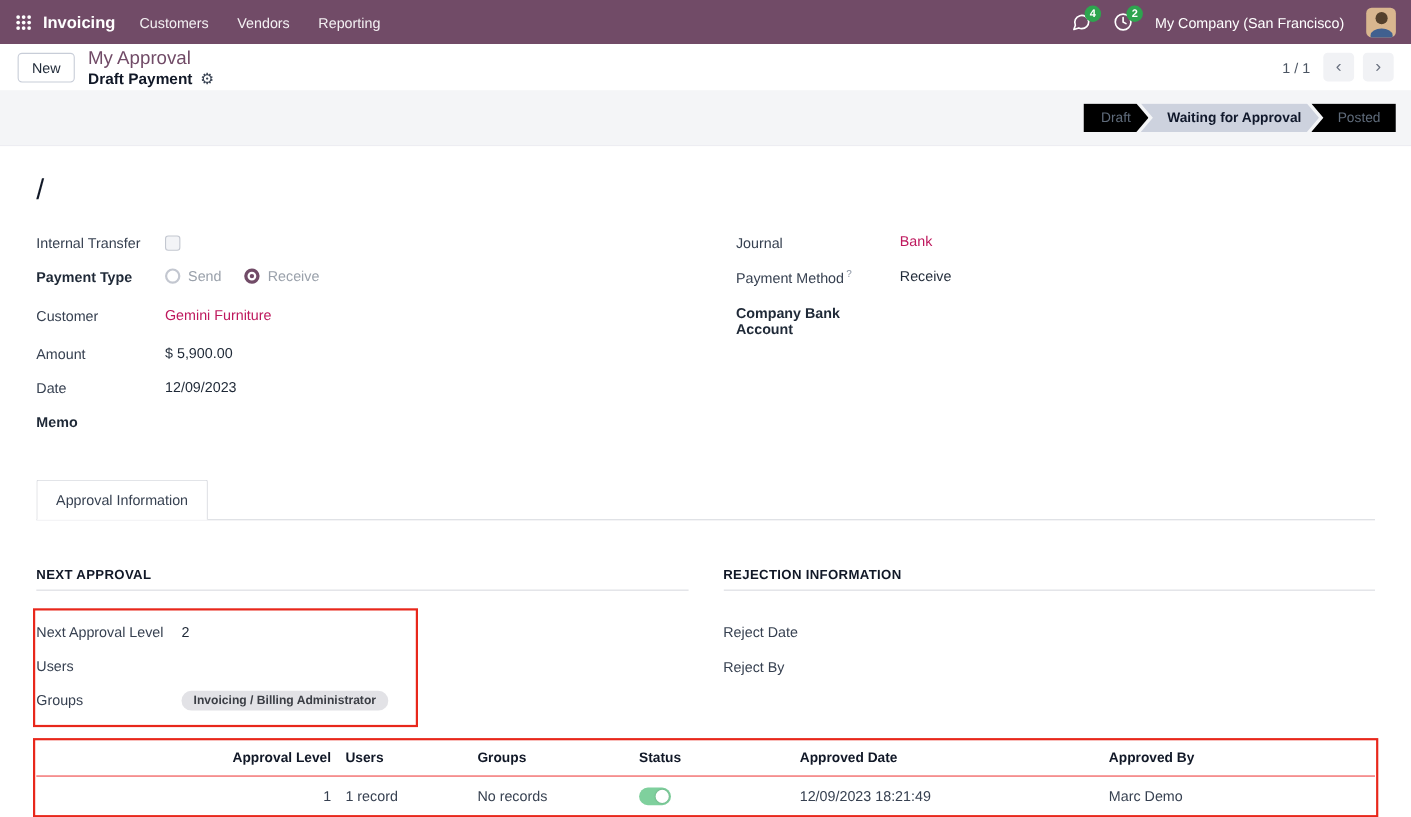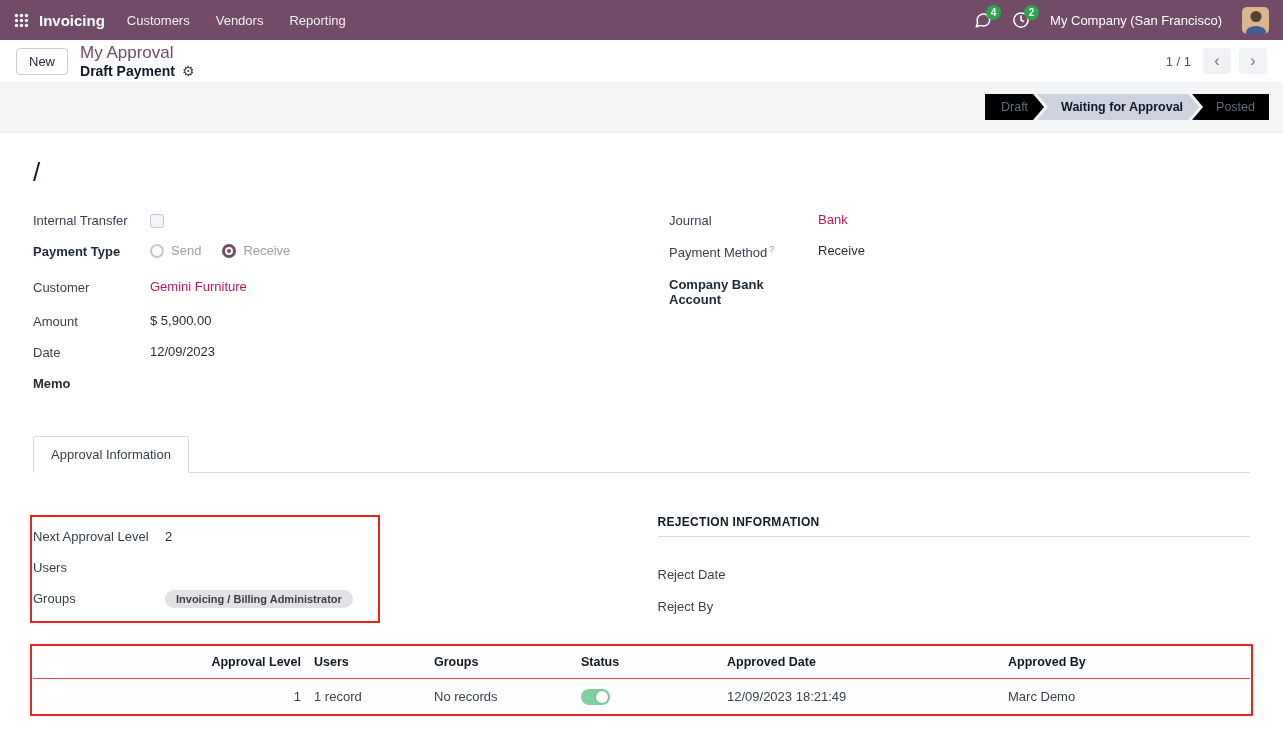--- a/index.html
+++ b/index.html
@@ -268,20 +268,21 @@
       </div>
     </div>
   </div>
 
   <div class="notebook">
     <span class="tab">Approval Information</span>
   </div>
 
   <div class="sections">
     <div>
+      <div class="section-title">NEXT APPROVAL</div>
       <div class="annot-box">
         <div class="na-row">
           <span class="na-label">Next Approval Level</span>
           <span class="fvalue">2</span>
         </div>
         <div class="na-row">
           <span class="na-label">Users</span>
           <span class="fvalue"></span>
         </div>
         <div class="na-row">

